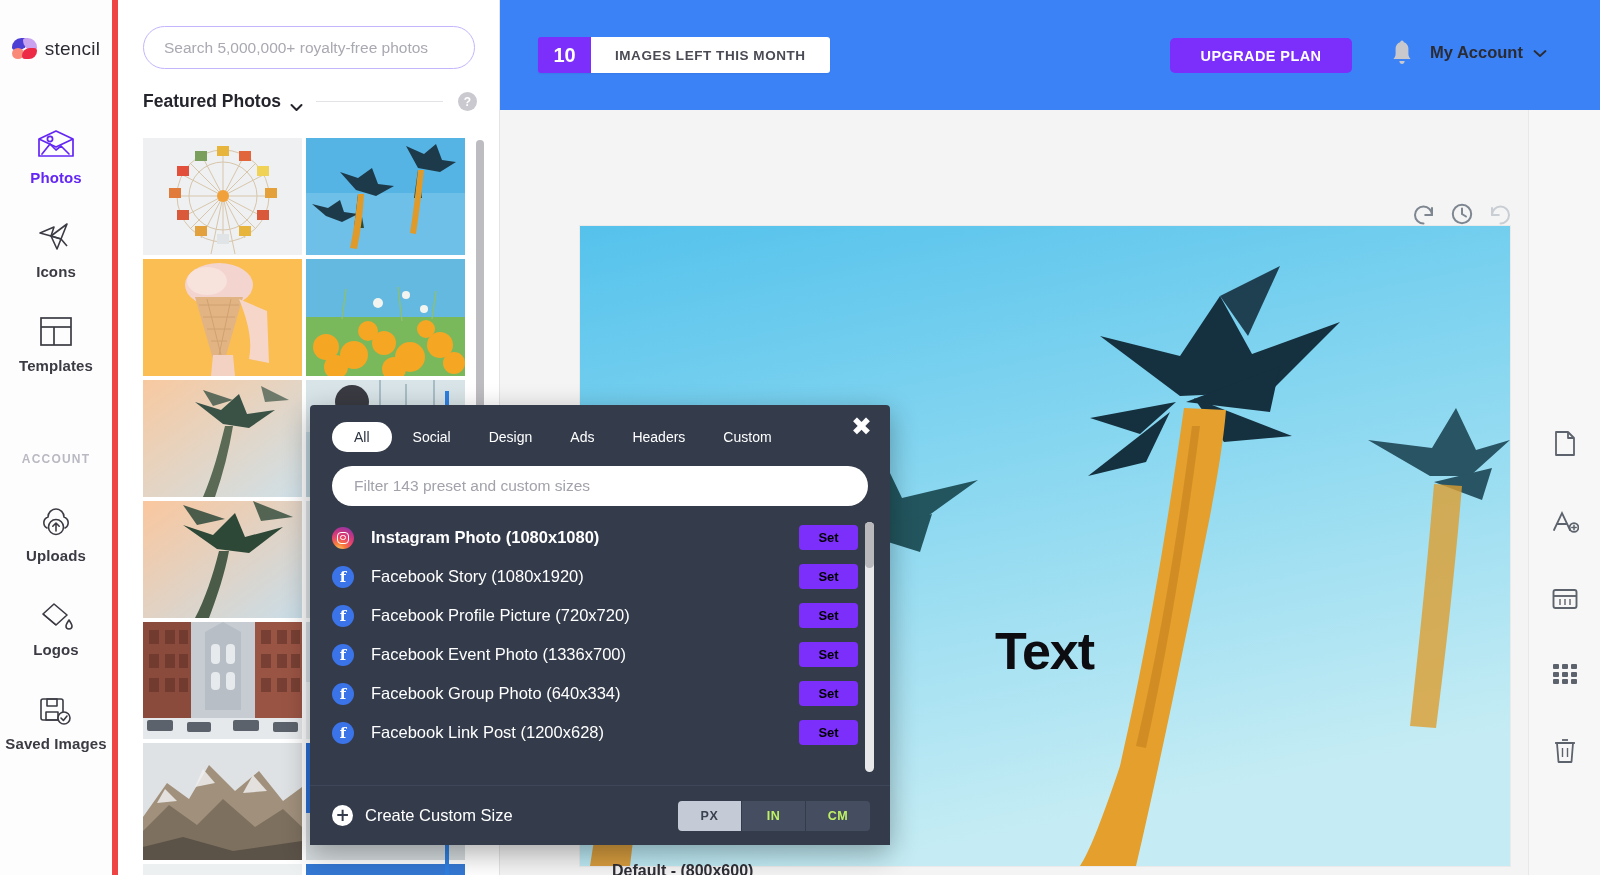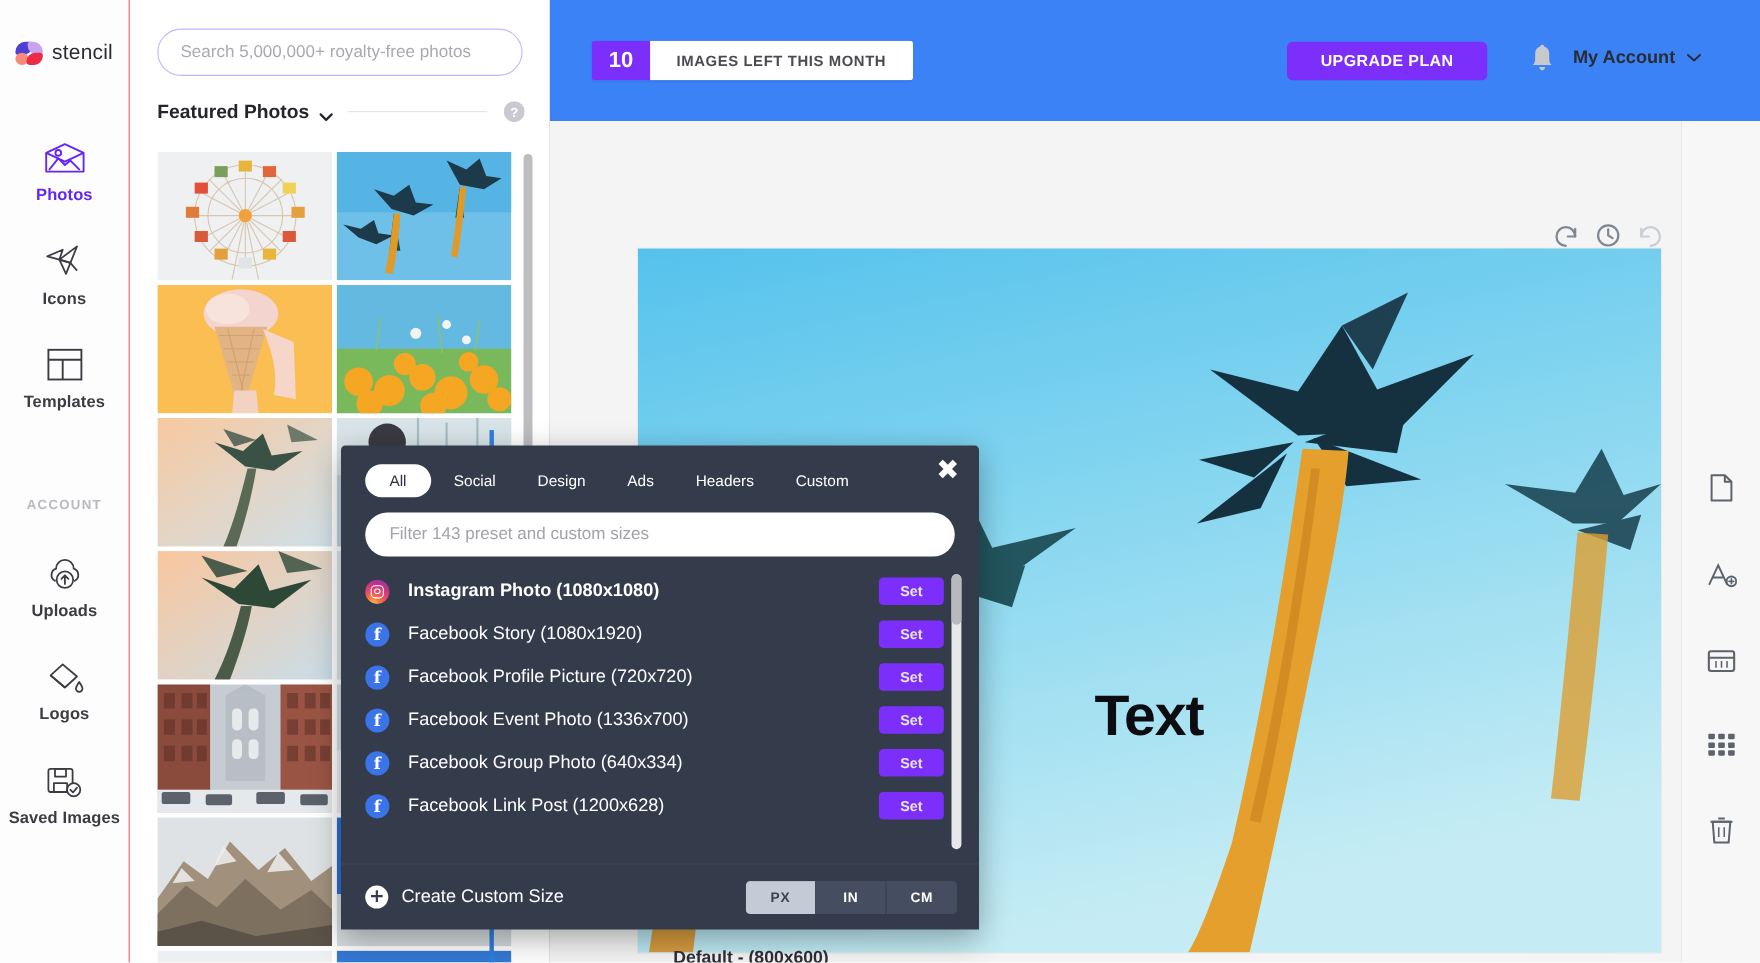--- a/index.html
+++ b/index.html
@@ -6,21 +6,21 @@
   html, body {
     width: 1600px; height: 875px;
     font-family: "Liberation Sans", sans-serif;
     background: #ffffff; overflow: hidden;
   }
   #app { position: relative; width: 1600px; height: 875px; }
 
   
   .rail {
     position: absolute; left: 0; top: 0; width: 118px; height: 875px;
-    background: #fdfdfd; border-right: 1px solid #ef4444;
+    background: #fdfdfd; border-right: 6px solid #ef4444;
     display: flex; flex-direction: column; align-items: center;
   }
   .brand { display: flex; align-items: center; gap: 7px; margin-top: 38px; }
   .brand-mark { position: relative; width: 26px; height: 22px; }
   .bm { position: absolute; border-radius: 50% 50% 50% 50%; }
   .bm1 { left: 0; top: 0; width: 16px; height: 12px; background: #4e3fd4; border-radius: 10px 3px 10px 3px; }
   .bm2 { left: 11px; top: 0; width: 14px; height: 12px; background: #c9a3f0; border-radius: 3px 10px 3px 10px; }
   .bm3 { left: 0; top: 10px; width: 12px; height: 11px; background: #f98a7a; border-radius: 50%; }
   .bm4 { left: 10px; top: 10px; width: 15px; height: 11px; background: #ec2a46; border-radius: 8px 3px 8px 3px; }
   .brand-text { font-size: 19px; color: #2b2b33; letter-spacing: .2px; }
@@ -145,41 +145,41 @@
   .fb-f { position: absolute; left: 0; top: 0; width: 22px; height: 22px;
           color: #fff; font-size: 15px; font-weight: bold; font-family: "DejaVu Serif", serif;
           display: flex; align-items: center; justify-content: center; }
   .ig-inner { position: absolute; left: 5px; top: 5px; width: 12px; height: 12px;
               border: 1.7px solid #fff; border-radius: 4px; }
   .ig-dot { position: absolute; left: 8.4px; top: 8.4px; width: 5.2px; height: 5.2px;
             border: 1.5px solid #fff; border-radius: 50%; }
   .srow-label { margin-left: 17px; font-size: 16.5px; color: #ffffff; flex: 1; }
   .size-row.sel .srow-label { font-weight: bold; }
   .set-btn {
-    width: 59px; height: 25px; background: #7c2ffb; color: #e5e5e5; border: none;
+    width: 59px; height: 25px; background: #7c2ffb; color: #000000; border: none;
     border-radius: 4px; font-size: 13px; font-weight: bold; cursor: pointer;
     margin-right: 22px; font-family: "Liberation Sans", sans-serif;
   }
   .modal-sb-track { position: absolute; right: 6px; top: 4px; width: 9px; height: 250px;
                     background: #e8e8ea; border-radius: 5px; }
   .modal-sb-thumb { position: absolute; right: 6px; top: 4px; width: 9px; height: 46px;
                     background: #b8b8bd; border-radius: 5px; }
   .modal-foot {
     height: 60px; display: flex; align-items: center; justify-content: space-between;
     padding: 0 20px 0 22px; border-top: 1px solid #3e4759;
   }
   .ccs { display: flex; align-items: center; gap: 12px; cursor: pointer; }
   .ccs-plus { width: 21px; height: 21px; border-radius: 50%; background: #fff; color: #343c4c;
               font-size: 17px; font-weight: bold; display: flex; align-items: center;
               justify-content: center; line-height: 1; font-family: "DejaVu Sans", sans-serif; }
   .ccs-label { font-size: 16.5px; color: #fff; }
   .unit-group { display: flex; border-radius: 4px; overflow: hidden; }
   .unit {
     width: 64px; height: 30px; display: flex; align-items: center; justify-content: center;
-    font-size: 12.5px; font-weight: bold; letter-spacing: .6px; color: #ffffff;
+    font-size: 12.5px; font-weight: bold; letter-spacing: .6px; color: #bef264;
     background: #454e60; cursor: pointer; border-right: 1px solid #343c4c;
   }
   .unit:last-child { border-right: none; }
   .unit.active { background: #c5cbd6; color: #3a4150; }
   .footnote { position: absolute; left: 612px; top: 862px; font-size: 16px; font-weight: bold; color: #2e2e36; }
 </style>
 </head>
 <body>
 
 <div id="app">

